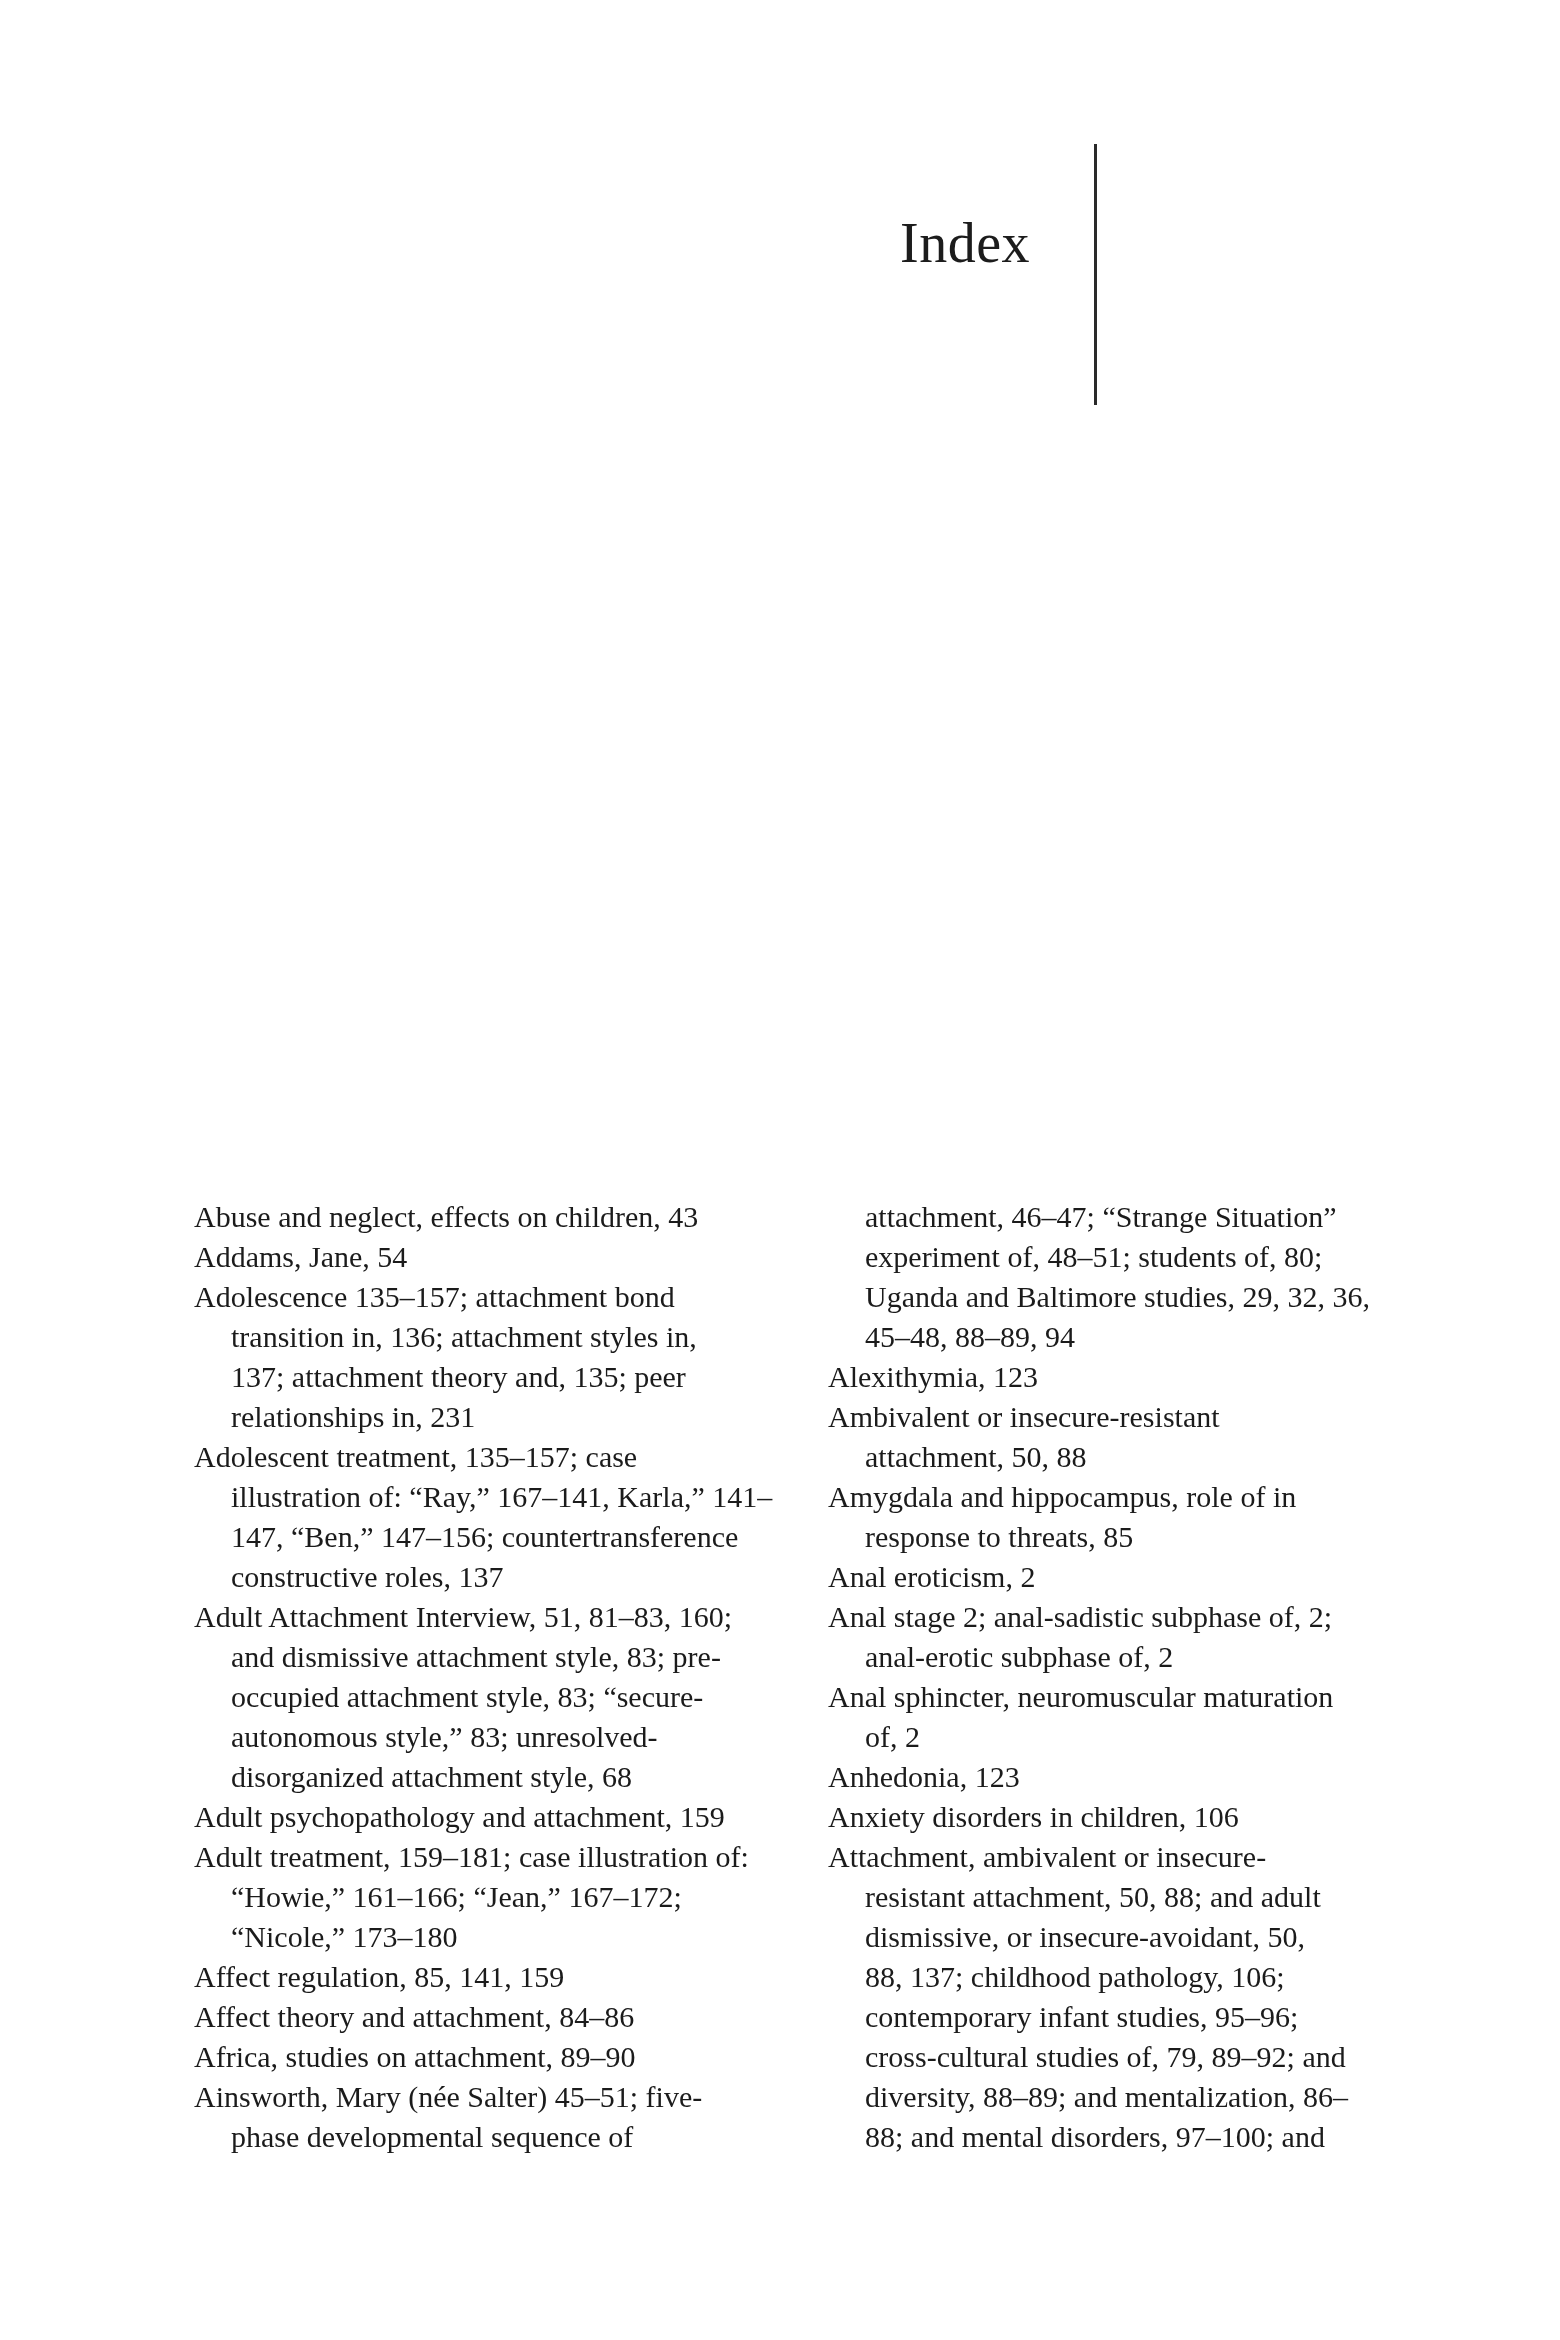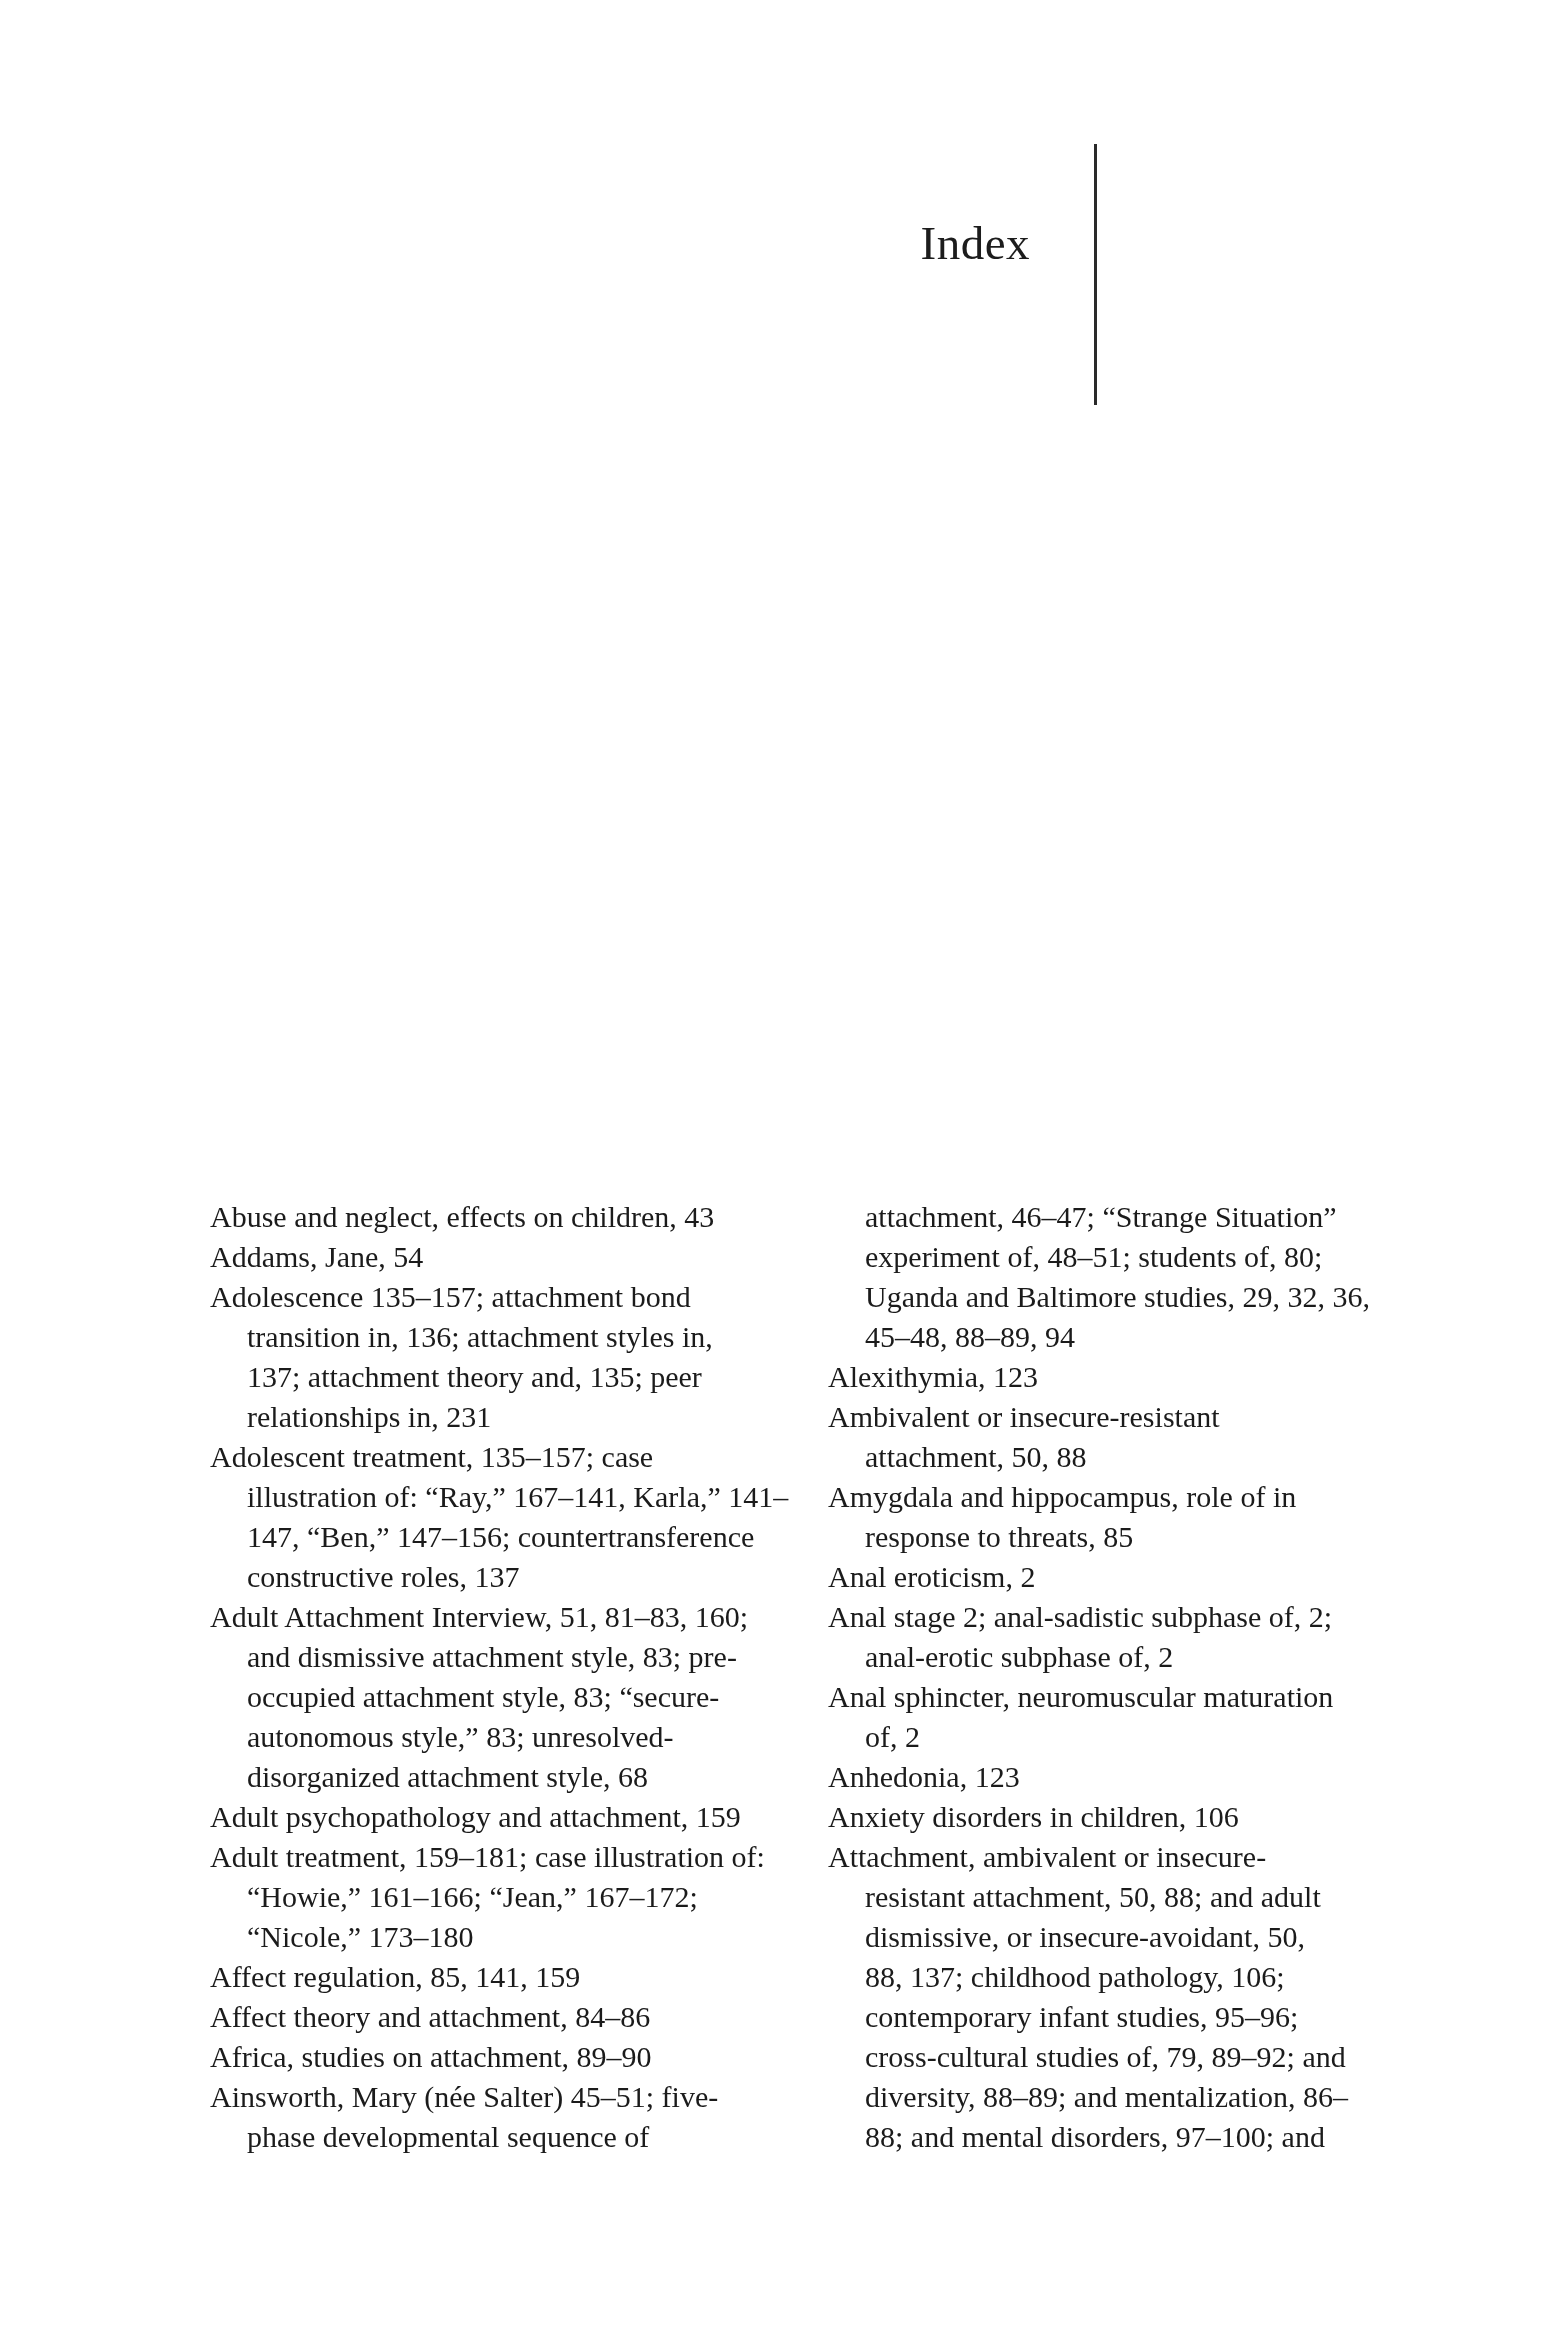--- a/index.html
+++ b/index.html
@@ -13,21 +13,21 @@
     height: 2341px;
     font-family: "Liberation Serif", "DejaVu Serif", serif;
     color: #1b1b1b;
     overflow: hidden;
   }
   .page-title {
     position: absolute;
     top: 212px;
     right: 531px;
     margin: 0;
-    font-size: 47px;
+    font-size: 56px;
     line-height: 63px;
     font-weight: 400;
     letter-spacing: 0.5px;
     color: #1c1c1c;
     white-space: nowrap;
   }
   .title-rule {
     position: absolute;
     left: 1094px;
     top: 144px;
@@ -35,21 +35,21 @@
     height: 261px;
     background: #2a2a2a;
   }
   .index-column {
     position: absolute;
     top: 1197px;
     font-size: 30px;
     line-height: 40px;
     color: #1b1b1b;
   }
-  .index-column.left  { left: 194px; width: 559px; margin-left: 16px; }
+  .index-column.left  { left: 194px; width: 559px; }
   .index-column.right { left: 790px; width: 564px; margin-left: 38px; }
   .index-line {
     white-space: nowrap;
     height: 40px;
   }
   .index-line.indent {
     padding-left: 37px;
   }
 </style>
 </head>

